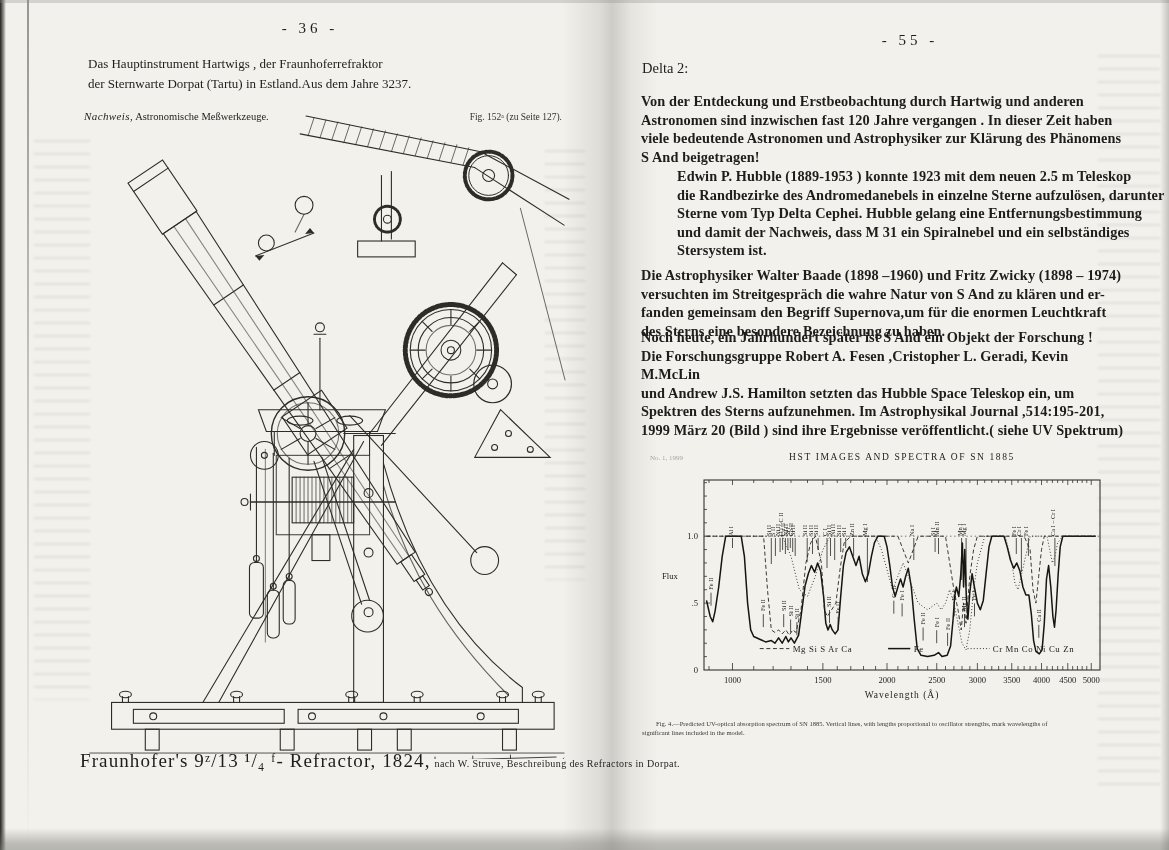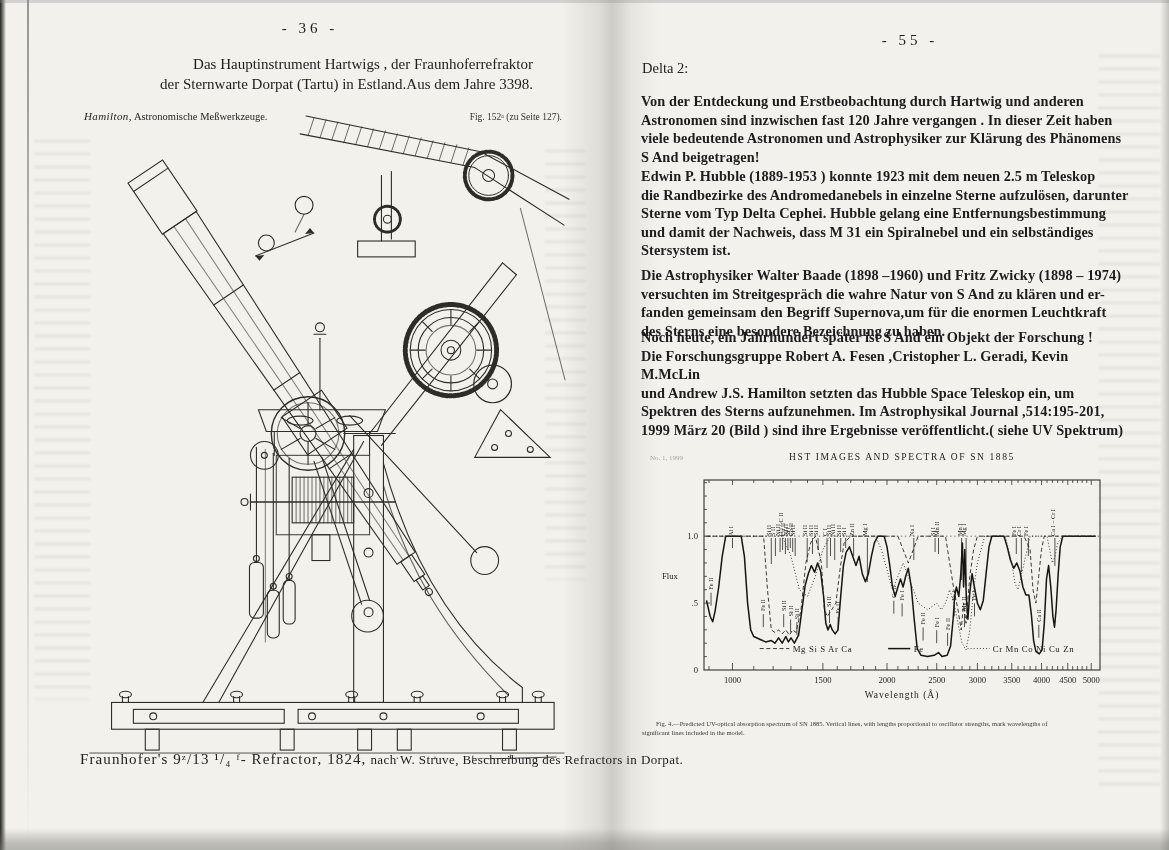--- a/index.html
+++ b/index.html
@@ -9,29 +9,29 @@
   
   .edge-left{left:0;top:0;width:6px;height:850px;background:linear-gradient(90deg,#23231f 0%,#8a8a84 55%,rgba(0,0,0,0) 100%);}
   .hairline{left:27px;top:0;width:2px;height:850px;background:linear-gradient(180deg,rgba(90,90,85,.6),rgba(90,90,85,.25) 55%,rgba(90,90,85,0));}
   .edge-bottom{left:0;top:828px;width:1169px;height:22px;background:linear-gradient(180deg,rgba(0,0,0,0),rgba(115,115,110,.42) 70%,rgba(130,130,125,.55));}
   .edge-top{left:0;top:0;width:1169px;height:3px;background:rgba(140,140,135,.3);}
   .edge-right{left:1160px;top:0;width:9px;height:850px;background:linear-gradient(270deg,rgba(110,110,105,.35),rgba(0,0,0,0));}
   .gutter{left:562px;top:0;width:96px;height:850px;background:linear-gradient(90deg,rgba(0,0,0,0),rgba(100,100,92,.15) 40%,rgba(100,100,92,.26) 52%,rgba(120,120,112,.1) 72%,rgba(0,0,0,0));}
   .bleed{background:repeating-linear-gradient(180deg,rgba(118,118,110,.14) 0 2px,rgba(0,0,0,0) 2px 13px);filter:blur(1px);}
   
   .pageno{font-size:15px;letter-spacing:4px;text-align:center;}
-  .ltitle{left:88px;top:54px;width:445px;text-align:right;font-size:15px;line-height:20px;}
+  .ltitle{left:88px;top:54px;width:445px;text-align:left;font-size:13px;line-height:20px;}
   .srcrow{left:84px;top:106px;width:478px;display:flex;justify-content:space-between;align-items:baseline;}
   .src-it{font-style:italic;font-size:11px;letter-spacing:.4px;}
   .src-rest{font-size:10.5px;margin-top:20px;}
   .figref{font-size:9.5px;color:#33322e;}
   .diagram{left:52px;top:114px;}
   .lcap{left:80px;top:750px;width:480px;white-space:nowrap;}
-  .lcap-main{font-size:15px;letter-spacing:1.1px;}
-  .lcap-rest{font-size:13px;letter-spacing:.4px;}
+  .lcap-main{font-size:19px;letter-spacing:1.1px;}
+  .lcap-rest{font-size:10px;letter-spacing:.4px;}
   
   .teil{left:642px;top:60px;font-size:14.5px;}
   .para{left:641px;width:488px;font-size:14.3px;line-height:18.6px;white-space:pre-line;letter-spacing:.1px;font-weight:bold;}
   .chartbox{left:648px;top:448px;width:470px;height:274px;}
   .figcap{left:642px;top:720px;width:500px;font-size:6.6px;line-height:8.5px;color:#3a3935;}
   .figcap .ind{display:inline-block;width:14px;}
   
   svg text{font-family:"Liberation Serif",serif;fill:#1e1d1b;}
   .cht .ct{font-size:9.5px;letter-spacing:1.6px;}
   .cht .cn{font-size:7px;opacity:.38;}
@@ -61,25 +61,25 @@
   <div class="abs edge-right"></div>
   <div class="abs bleed" style="left:34px;top:140px;width:56px;height:560px;"></div>
   <div class="abs bleed" style="left:545px;top:150px;width:40px;height:430px;"></div>
   <div class="abs bleed" style="left:1098px;top:55px;width:62px;height:730px;"></div>
 
   <section>
     <div class="abs pageno" style="left:230px;top:20px;width:160px;">-  36  -</div>
 
     <div class="abs ltitle">
       <div>Das Hauptinstrument Hartwigs , der Fraunhoferrefraktor</div>
-      <div>der Sternwarte Dorpat (Tartu) in Estland.Aus dem Jahre 3398.</div>
+      <div>der Sternwarte Dorpat (Tartu) in Estland.Aus dem Jahre 3237.</div>
     </div>
 
     <div class="abs srcrow">
-      <span><span class="src-it">Hamilton,</span><span class="src-rest"> Astronomische Meßwerkzeuge.</span></span>
+      <span><span class="src-it">Nachweis,</span><span class="src-rest"> Astronomische Meßwerkzeuge.</span></span>
       <span class="figref">Fig. 152ᵃ (zu Seite 127).</span>
     </div>
 
     <svg class="abs diagram" width="520" height="645" viewBox="0 0 520 650">
       <g class="eng">
 
         <g>
           <line x1="248" y1="20" x2="424" y2="54"></line>
           <line x1="254" y1="2" x2="430" y2="38"></line>
           <path stroke-width=".7" d="M256 22 L262 4 M268 24 L274 6 M280 26 L286 8 M292 29 L298 11 M304 31 L310 13 M316 33 L322 15 M328 35 L334 17 M340 38 L346 20 M352 40 L358 22 M364 42 L370 24 M376 45 L382 27 M388 47 L394 29 M400 49 L406 31 M412 52 L418 34"></path>
@@ -242,21 +242,21 @@
 
   <section>
     <div class="abs pageno" style="left:840px;top:32px;width:140px;">-  55  -</div>
 
     <div class="abs teil">Delta  2:</div>
 
     <div class="abs para" style="top:92px;">Von der Entdeckung  und Erstbeobachtung durch Hartwig und anderen
 Astronomen sind inzwischen fast 120 Jahre vergangen . In dieser Zeit haben
 viele bedeutende Astronomen und Astrophysiker zur Klärung des Phänomens
 S And beigetragen!</div>
-    <div class="abs para" style="top:167px;">Edwin P. Hubble  (1889-1953 ) konnte 1923 mit dem neuen 2.5 m Teleskop
+    <div class="abs para" style="top:167px;margin-left:36px;">Edwin P. Hubble  (1889-1953 ) konnte 1923 mit dem neuen 2.5 m Teleskop
 die Randbezirke des Andromedanebels in einzelne Sterne aufzulösen, darunter
 Sterne vom  Typ  Delta Cephei. Hubble gelang eine Entfernungsbestimmung
 und damit der Nachweis, dass M 31  ein Spiralnebel und ein selbständiges
 Stersystem ist.</div>
     <div class="abs para" style="top:266px;">Die Astrophysiker Walter Baade (1898 –1960) und Fritz Zwicky (1898 – 1974)
 versuchten  im Streitgespräch die wahre Natur von S And zu klären  und er-
 fanden  gemeinsam den Begriff  Supernova,um für die enormen Leuchtkraft
 des Sterns eine besondere Bezeichnung zu haben.</div>
     <div class="abs para" style="top:328px;">Noch heute, ein Jahrhundert später  ist  S And ein Objekt der Forschung !
 Die Forschungsgruppe Robert A. Fesen ,Cristopher L. Geradi, Kevin M.McLin

